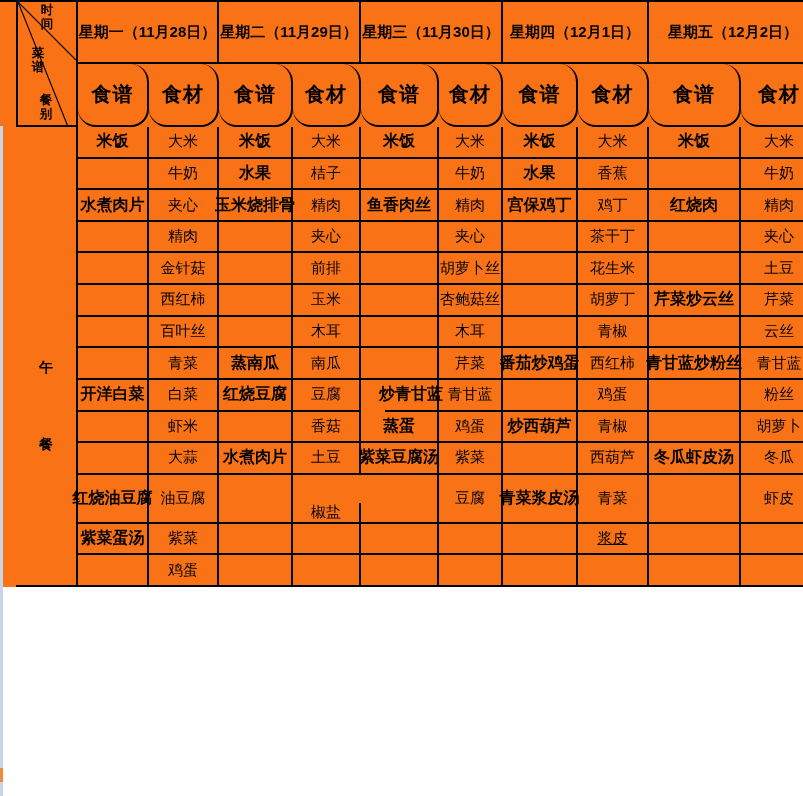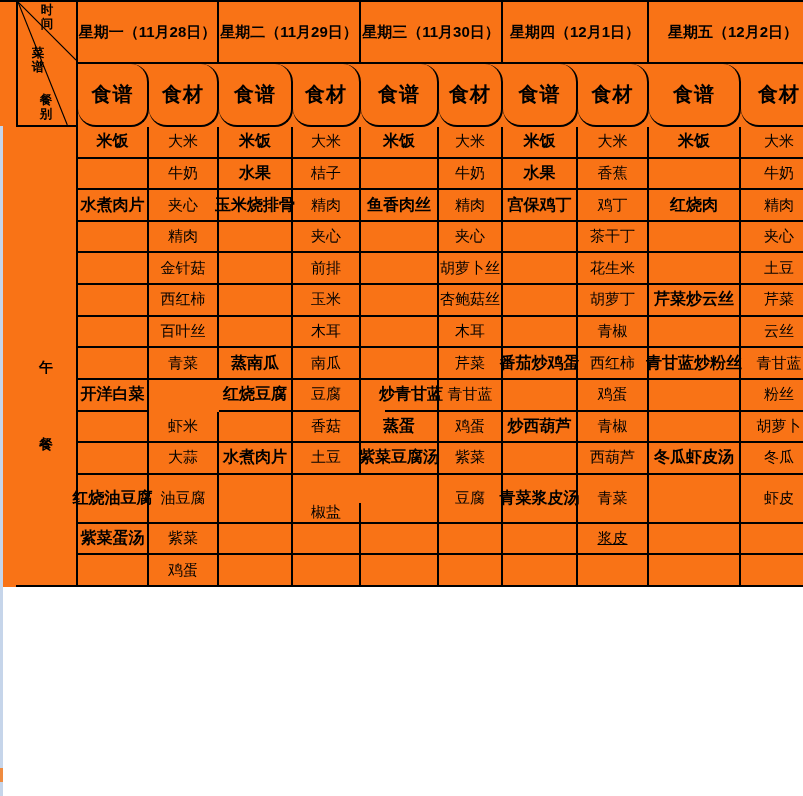--- a/index.html
+++ b/index.html
@@ -135,20 +135,21 @@
       <div class="cell ingredient" style="grid-area: 6 / 3;">精肉</div>
       <div class="cell recipe" style="grid-area: 7 / 2;"></div>
       <div class="cell ingredient" style="grid-area: 7 / 3;">金针菇</div>
       <div class="cell recipe" style="grid-area: 8 / 2;"></div>
       <div class="cell ingredient" style="grid-area: 8 / 3;">西红柿</div>
       <div class="cell recipe" style="grid-area: 9 / 2;"></div>
       <div class="cell ingredient" style="grid-area: 9 / 3;">百叶丝</div>
       <div class="cell recipe" style="grid-area: 10 / 2;"></div>
       <div class="cell ingredient" style="grid-area: 10 / 3;">青菜</div>
       <div class="cell recipe" style="grid-area: 11 / 2;">开洋白菜</div>
+      <div class="cell ingredient" style="grid-area: 11 / 3;">白菜</div>
       <div class="cell recipe" style="grid-area: 12 / 2;"></div>
       <div class="cell ingredient" style="grid-area: 12 / 3;">虾米</div>
       <div class="cell recipe" style="grid-area: 13 / 2;"></div>
       <div class="cell ingredient" style="grid-area: 13 / 3;">大蒜</div>
       <div class="cell recipe" style="grid-area: 14 / 2;">红烧油豆腐</div>
       <div class="cell ingredient" style="grid-area: 14 / 3;">油豆腐</div>
       <div class="cell recipe" style="grid-area: 15 / 2;">紫菜蛋汤</div>
       <div class="cell ingredient" style="grid-area: 15 / 3;">紫菜</div>
       <div class="cell recipe" style="grid-area: 16 / 2;"></div>
       <div class="cell ingredient" style="grid-area: 16 / 3;">鸡蛋</div>

